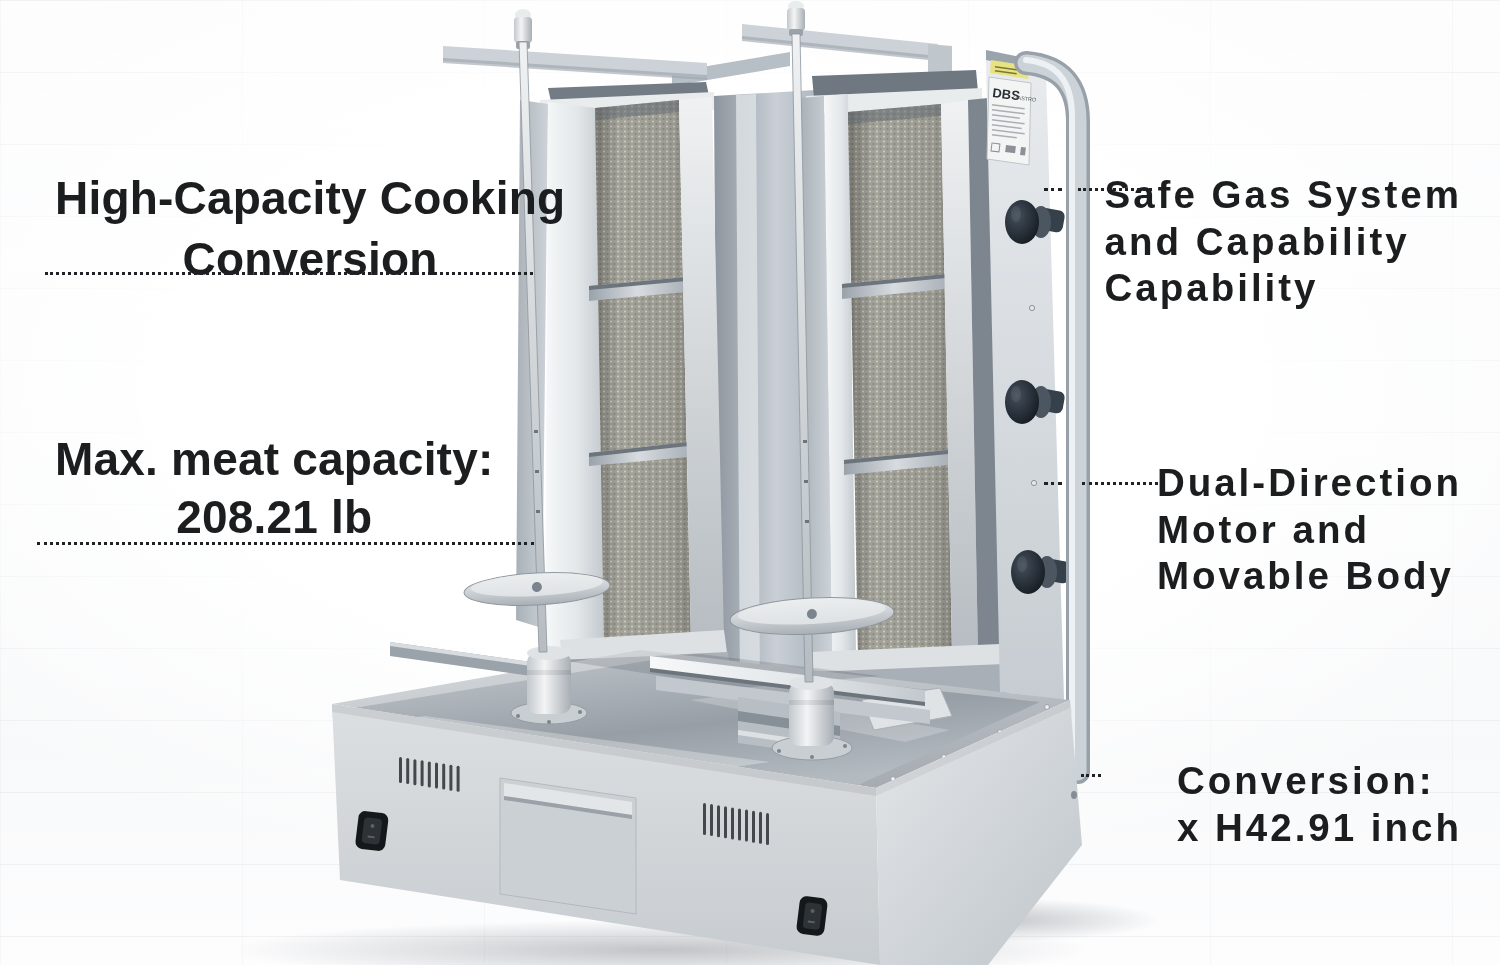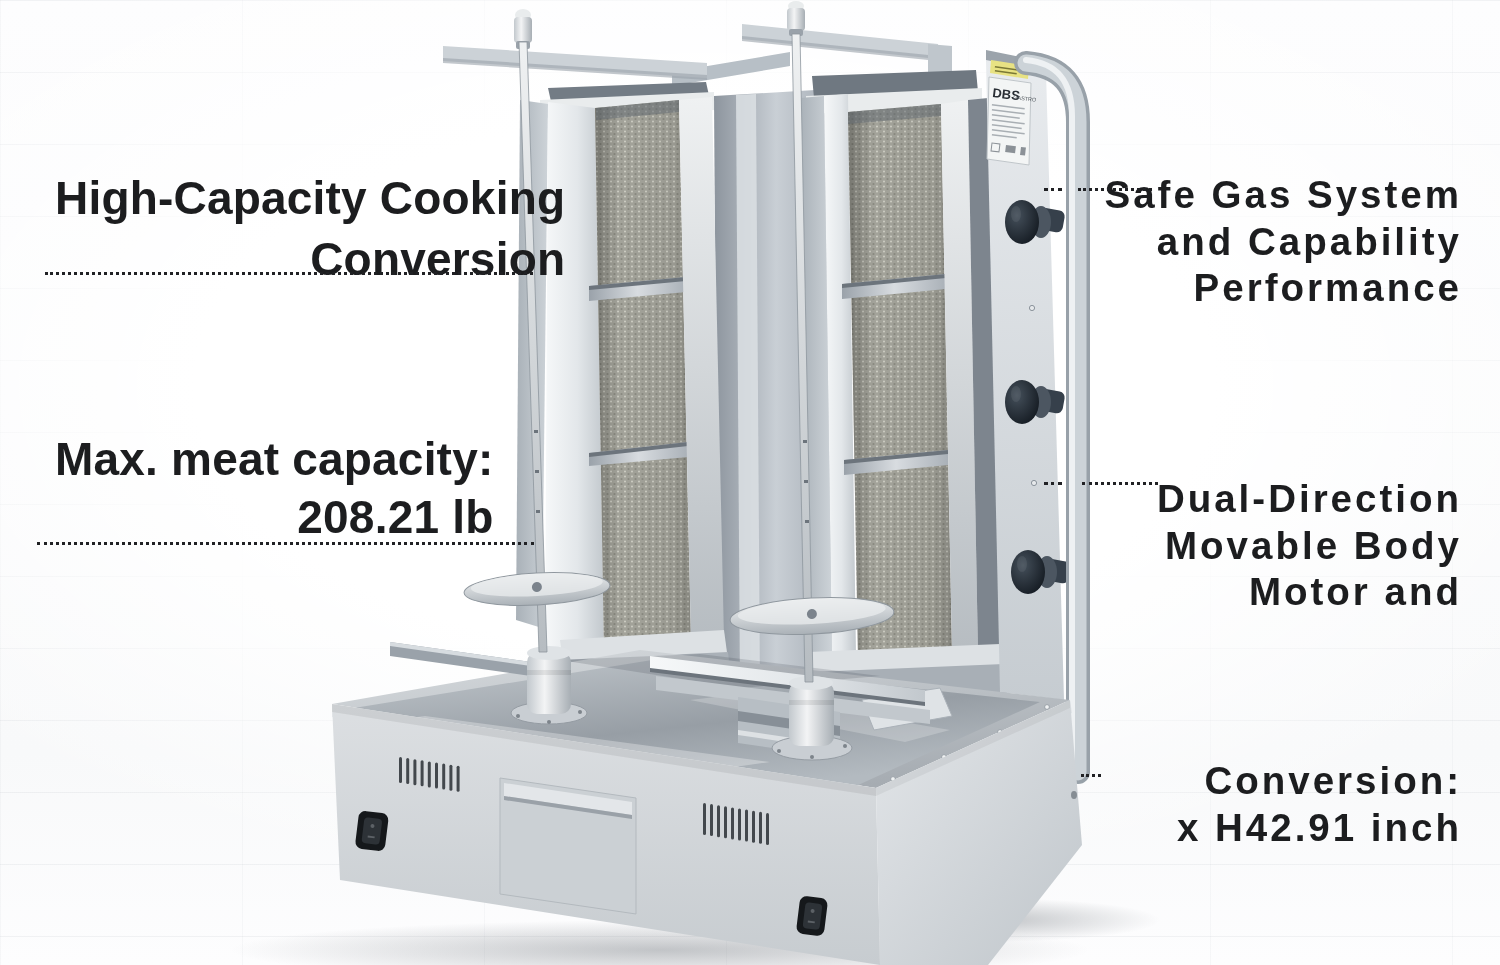--- a/index.html
+++ b/index.html
@@ -7,23 +7,23 @@
     position:relative;width:1500px;height:965px;overflow:hidden;
     font-family:"Liberation Sans","DejaVu Sans",sans-serif;
     background:
       radial-gradient(ellipse 980px 520px at 47% 40%, rgba(255,255,255,1) 0%, rgba(255,255,255,1) 52%, rgba(255,255,255,0) 100%),
       repeating-linear-gradient(to bottom, rgba(186,192,199,0.18) 0 1px, rgba(0,0,0,0) 1px 72px),
       repeating-linear-gradient(to right, rgba(186,192,199,0.10) 0 1px, rgba(0,0,0,0) 1px 242px),
       linear-gradient(#fdfdfe 0%,#f8f9fa 78%,#fdfdfe 100%);
   }
   .callout{position:absolute;color:#1c1d1f;font-weight:700;white-space:nowrap;}
   .callout .ln{display:block;}
-  .co-left{text-align:right;font-size:46px;line-height:61px;letter-spacing:0.2px;}
+  .co-left{text-align:center;font-size:46px;line-height:61px;letter-spacing:0.2px;}
   .co-left2{line-height:58px;}
-  .co-right{text-align:right;font-size:38.5px;line-height:46.5px;letter-spacing:3px;}
+  .co-right{font-size:38.5px;line-height:46.5px;letter-spacing:3px;}
   .leader{position:absolute;height:0;border-bottom:4px dotted #202124;}
   .leader.thin{border-bottom-width:3.5px;}
   svg text{font-family:"Liberation Sans","DejaVu Sans",sans-serif;}
 </style>
 </head>
 <body>
 
 <div class="stage">
 
   <svg width="1500" height="965" viewBox="0 0 1500 965" style="position:absolute;left:0;top:0">
@@ -360,29 +360,29 @@
 
   <div class="callout co-left co-left2" style="left:55px;top:430px;">
     <span class="ln">Max. meat capacity:</span>
     <span class="ln">208.21 lb</span>
   </div>
   <div class="leader thin" style="left:37px;top:542px;width:497px;"></div>
 
   <div class="callout co-right" style="right:38px;top:172px;">
     <span class="ln">Safe Gas System</span>
     <span class="ln">and Capability</span>
-    <span class="ln">Performance</span>
+    <span class="ln">Capability</span>
   </div>
   <div class="leader thin" style="left:1044px;top:188px;width:18px;"></div>
   <div class="leader thin" style="left:1078px;top:188px;width:74px;"></div>
 
-  <div class="callout co-right" style="right:38px;top:460px;margin-top:16px;">
+  <div class="callout co-right" style="right:38px;top:460px;">
     <span class="ln">Dual-Direction</span>
+    <span class="ln">Motor and</span>
     <span class="ln">Movable Body</span>
-    <span class="ln">Motor and</span>
   </div>
   <div class="leader thin" style="left:1044px;top:482px;width:18px;"></div>
   <div class="leader thin" style="left:1082px;top:482px;width:76px;"></div>
 
   <div class="callout co-right" style="right:38px;top:758px;">
     <span class="ln">Conversion:</span>
     <span class="ln">x H42.91 inch</span>
   </div>
   <div class="leader thin" style="left:1081px;top:774px;width:20px;"></div>
 

